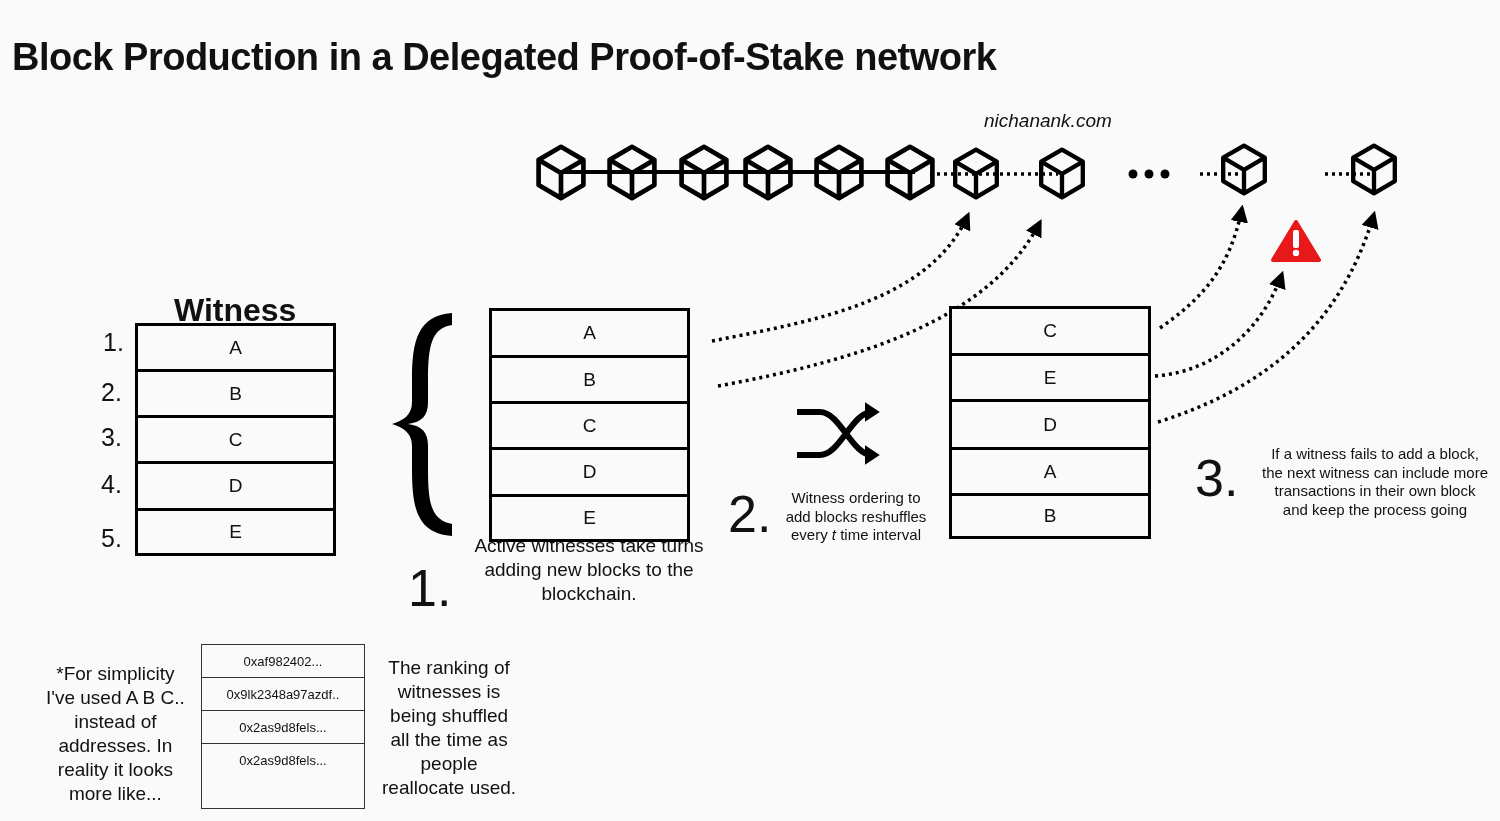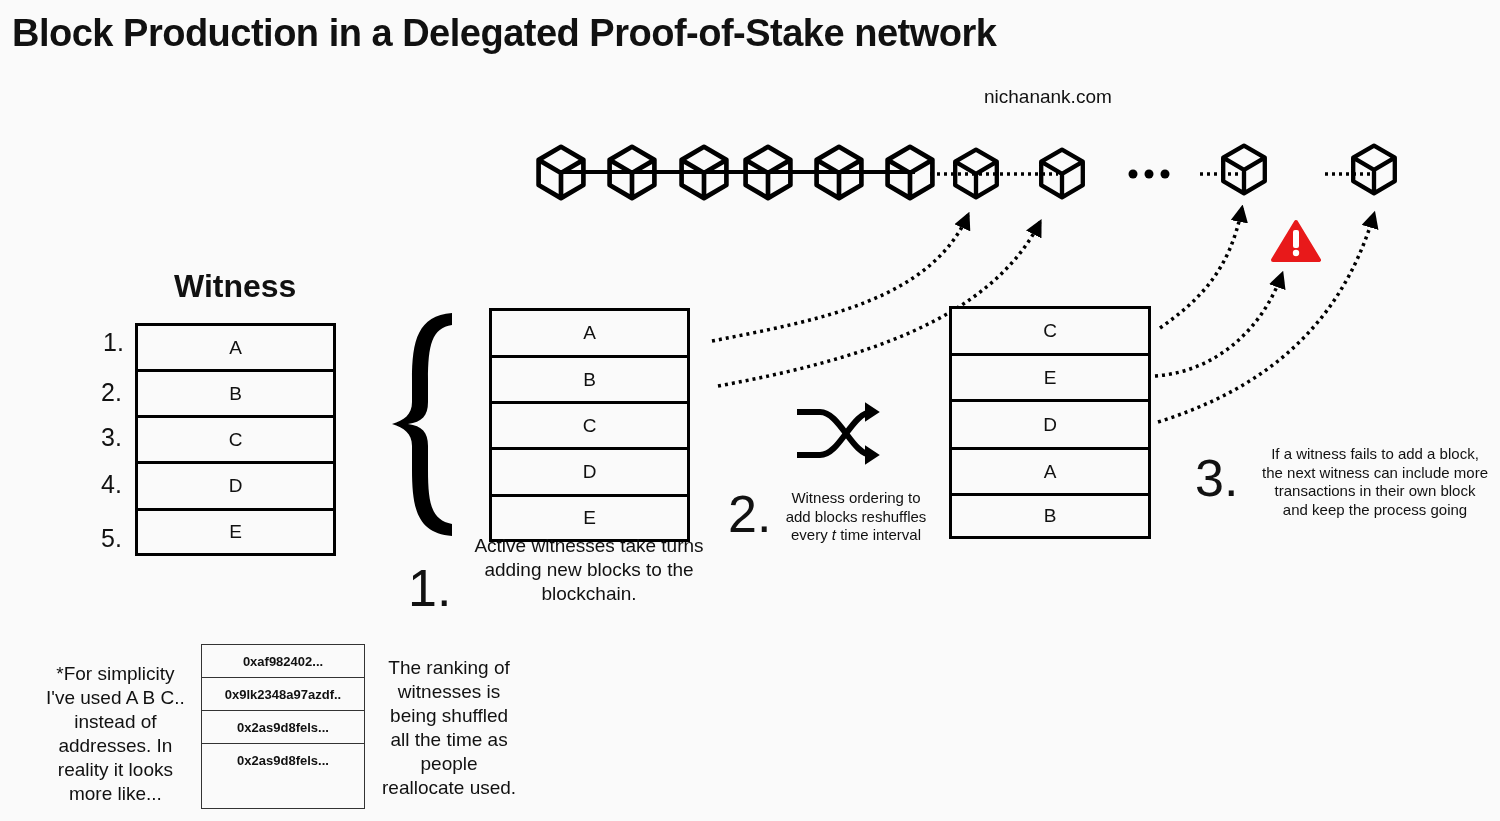--- a/index.html
+++ b/index.html
@@ -1,29 +1,29 @@
 <!DOCTYPE html>
 <html><head>
 <meta charset="utf-8">
 <style>
   html, body { margin:0; padding:0; }
   body { width:1500px; height:821px; background:#fafafa; position:relative; overflow:hidden;
          font-family:"Liberation Sans", sans-serif; color:#111; }
-  .abs { position:absolute; }
+  .abs { position:absolute;margin-top:24px; }
   #title { left:12px; top:12px; font-size:38px; font-weight:bold; letter-spacing:-0.5px; white-space:nowrap; }
-  #site { left:984px; top:86px; font-size:19px; }
+  #site { left:984px; top:86px; font-size:19px;font-style:italic; }
   svg#art { position:absolute; left:0; top:0; }
   .tbl { position:absolute; border:3px solid #000; box-sizing:border-box; background:#fafafa; }
   .tbl .cell { border-bottom:3px solid #000; box-sizing:border-box; display:flex; align-items:center; justify-content:center; font-size:19px; }
   .tbl .cell:last-child { border-bottom:none; }
   .rank { position:absolute; font-size:25px; }
   #witness-head { left:174px; top:268px; font-size:32px; font-weight:bold; }
   .step-num { position:absolute; font-size:52px; line-height:1; }
   .desc { position:absolute; text-align:center; }
-  .addr { position:absolute; left:201px; top:644px; width:164px; height:165px; border:1.5px solid #333; box-sizing:border-box;font-weight:bold; }
+  .addr { position:absolute; left:201px; top:644px; width:164px; height:165px; border:1.5px solid #333; box-sizing:border-box; }
   .addr .cell { height:33px; border-bottom:1.5px solid #333; box-sizing:border-box; display:flex; align-items:center; justify-content:center; font-size:13px; }
   .addr .cell:last-child { border-bottom:none; }
   .note { position:absolute; font-size:19px; line-height:24px;text-align:center; }
 </style>
 </head>
 <body>
 
 <div id="title" class="abs">Block Production in a Delegated Proof-of-Stake network</div>
 <div id="site" class="abs">nichanank.com</div>
 

